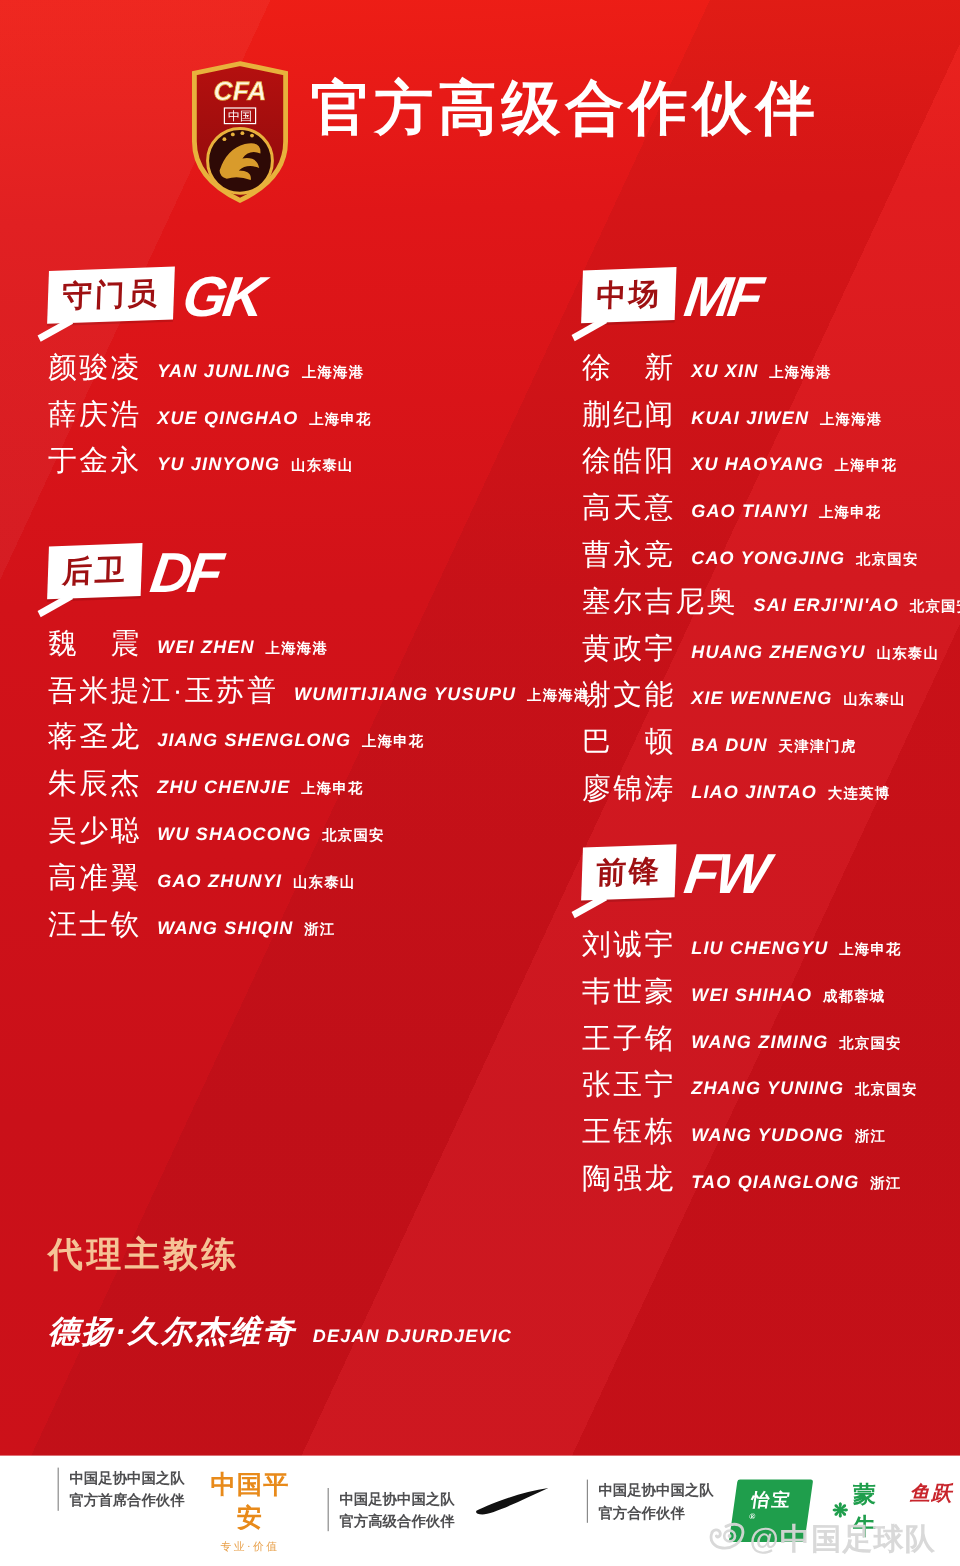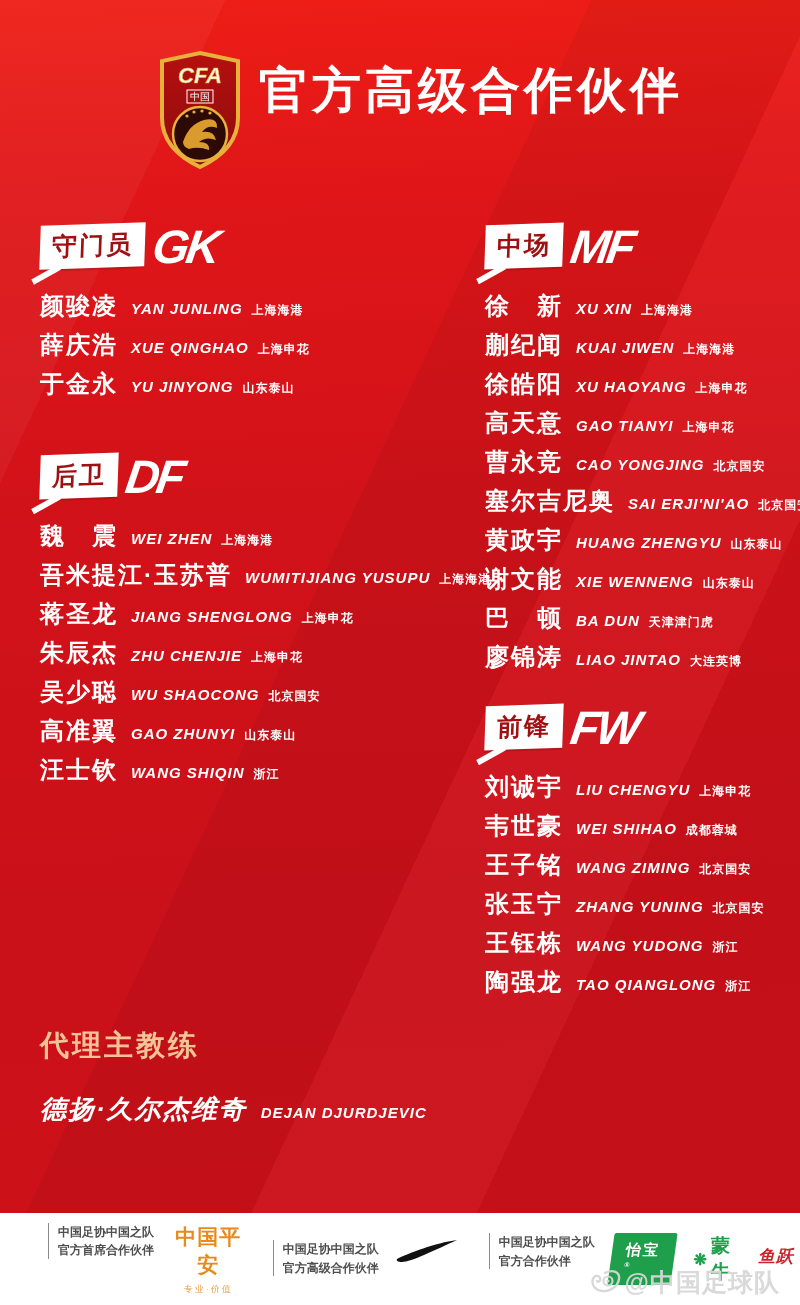--- a/index.html
+++ b/index.html
@@ -24,21 +24,21 @@
   .section{position:absolute;left:0;}
   .sec-header{display:flex;align-items:center;margin-bottom:20px;height:48px;}
   .sec-tag{position:relative;display:inline-block;background:#ffffff;color:#9e1012;
     font-size:25px;font-weight:900;letter-spacing:2px;padding:5px 12px 6px 12px;
     transform:rotate(-2deg) skewX(-4deg);box-shadow:0 2px 0 rgba(0,0,0,0.12);}
   .sec-tag::after{content:"";position:absolute;left:-8px;bottom:-8px;width:30px;height:6px;
     background:#fff;transform:rotate(-28deg);}
   .sec-big{color:#fff;font-size:47px;font-weight:900;font-style:italic;
     letter-spacing:-3px;margin-left:8px;transform:skewX(-8deg);line-height:1;}
   .player{display:flex;align-items:baseline;white-space:nowrap;height:39px;color:#fff;}
-  .p-cn{font-size:24px;font-weight:bold;letter-spacing:2px;}
+  .p-cn{font-size:24px;font-weight:normal;letter-spacing:2px;}
   .p-py{font-size:15px;font-weight:bold;letter-spacing:1px;margin-left:13px;font-style:italic;}
   .p-club{font-size:12px;font-weight:bold;margin-left:9px;letter-spacing:1px;}
 
   
   .coach{position:absolute;left:40px;top:1026px;}
   .coach-title{color:#f5c396;font-size:29px;font-weight:900;letter-spacing:3px;}
   .coach-row{display:flex;align-items:baseline;margin-top:26px;color:#fff;white-space:nowrap;font-style:italic;}
   .coach-cn{font-size:26px;font-weight:bold;letter-spacing:2px;}
   .coach-py{font-size:15px;font-weight:bold;letter-spacing:1px;margin-left:14px;text-align:center;}
 
@@ -52,21 +52,21 @@
   .pa-text{color:#e88a1a;font-size:21px;font-weight:900;letter-spacing:1px;}
   .pa-tag{color:#e8a04a;font-size:9px;margin-top:4px;letter-spacing:2px;}
   .nike{margin:0 30px 0 16px;}
   .greenflag{position:relative;margin:0 10px 0 16px;background:#1f9e4c;color:#fff;
     font-size:15px;font-weight:900;letter-spacing:2px;padding:8px 14px;
     transform:skewX(-8deg);border-radius:2px;}
   .greenflag sup{font-size:7px;}
   .mengniu{display:flex;align-items:center;margin:0 10px;color:#1f9e4c;
     font-size:19px;font-weight:900;letter-spacing:1px;}
   .mn-icon{margin-right:3px;font-size:16px;}
-  .yuwell{margin:12px 6px;color:#c8252c;font-size:17px;font-weight:900;
+  .yuwell{margin:0 6px;color:#c8252c;font-size:17px;font-weight:900;
     font-style:italic;letter-spacing:1px;white-space:nowrap;}
 
   
   .watermark{position:absolute;right:20px;bottom:6px;display:flex;align-items:center;
     color:#d7d7d7;font-size:25px;font-weight:bold;letter-spacing:1px;opacity:0.95;}
   .wm-icon{margin-right:4px;}
 </style>
 </head>
 <body>
 

